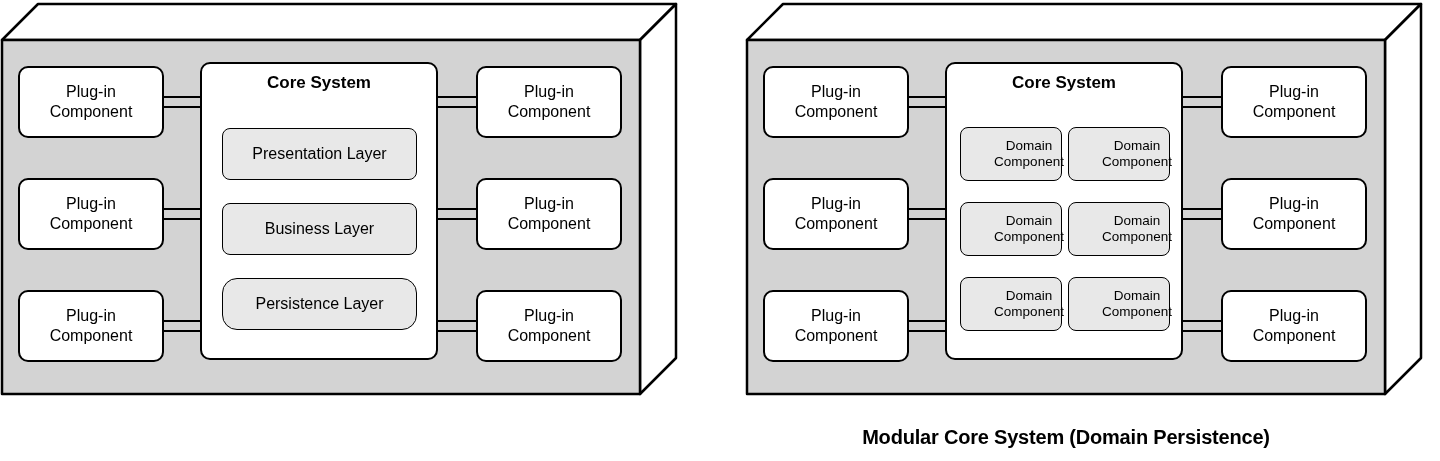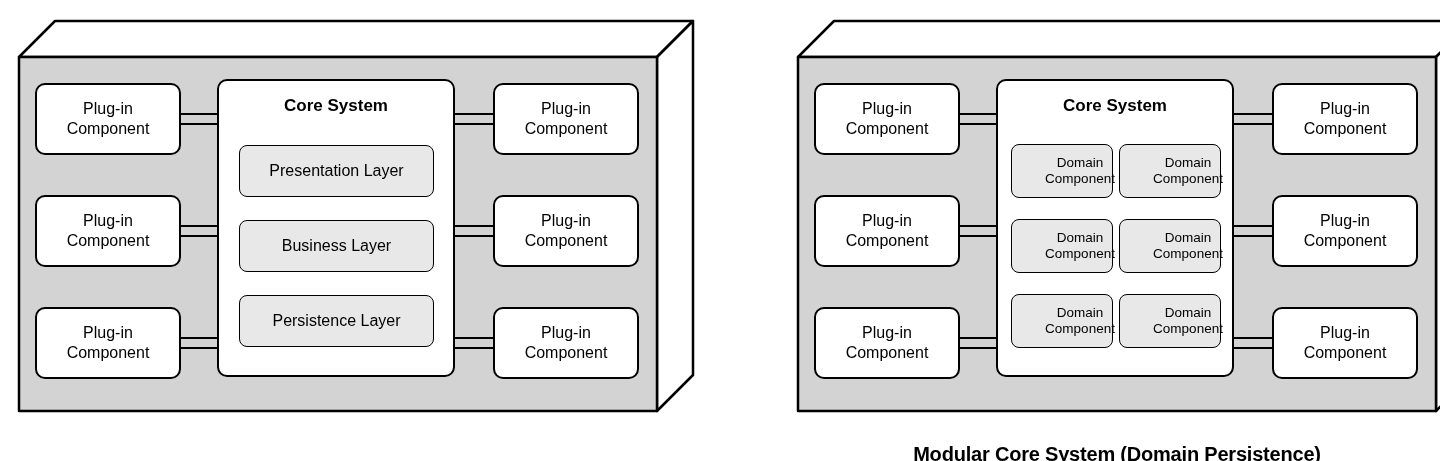--- a/index.html
+++ b/index.html
@@ -11,21 +11,21 @@
   }
   body {
     width: 1440px;
     height: 461px;
     display: flex;
     gap: 50px;
     align-items: flex-start;
     overflow: hidden;
   }
   figure.diagram {
-    margin: 17px;
+    margin: 0;
     width: 695px;
   }
   .scene {
     position: relative;
     width: 695px;
     height: 400px;
   }
   .box3d {
     position: absolute;
     left: 0; top: 0;
@@ -76,37 +76,37 @@
     width: 238px; height: 298px;
     box-sizing: border-box;
     background: #ffffff;
     border: 2px solid #000;
     border-radius: 10px;
   }
   .core-title {
     text-align: center;
     font-weight: bold;
     font-size: 17px;
-    padding-top: 15px;
+    padding-top: 9px;
   }
   .layer {
     position: absolute;
     left: 20px;
     width: 195px; height: 52px;
     box-sizing: border-box;
     background: #e8e8e8;
     border: 1.5px solid #000;
     border-radius: 8px;
     display: flex; align-items: center; justify-content: center;
     font-size: 16px;
     text-align: center;
   }
   .l1 { top: 64px; }
   .l2 { top: 139px; }
-  .l3 { top: 214px; }
+  .l3 { top: 214px; border-radius: 15px; }
 
   .domain {
     position: absolute;
     width: 102px; height: 54px;
     box-sizing: border-box;
     background: #e8e8e8;
     border: 1.5px solid #000;
     border-radius: 8px;
     display: flex; align-items: center; justify-content: center;
     font-size: 13.5px;

